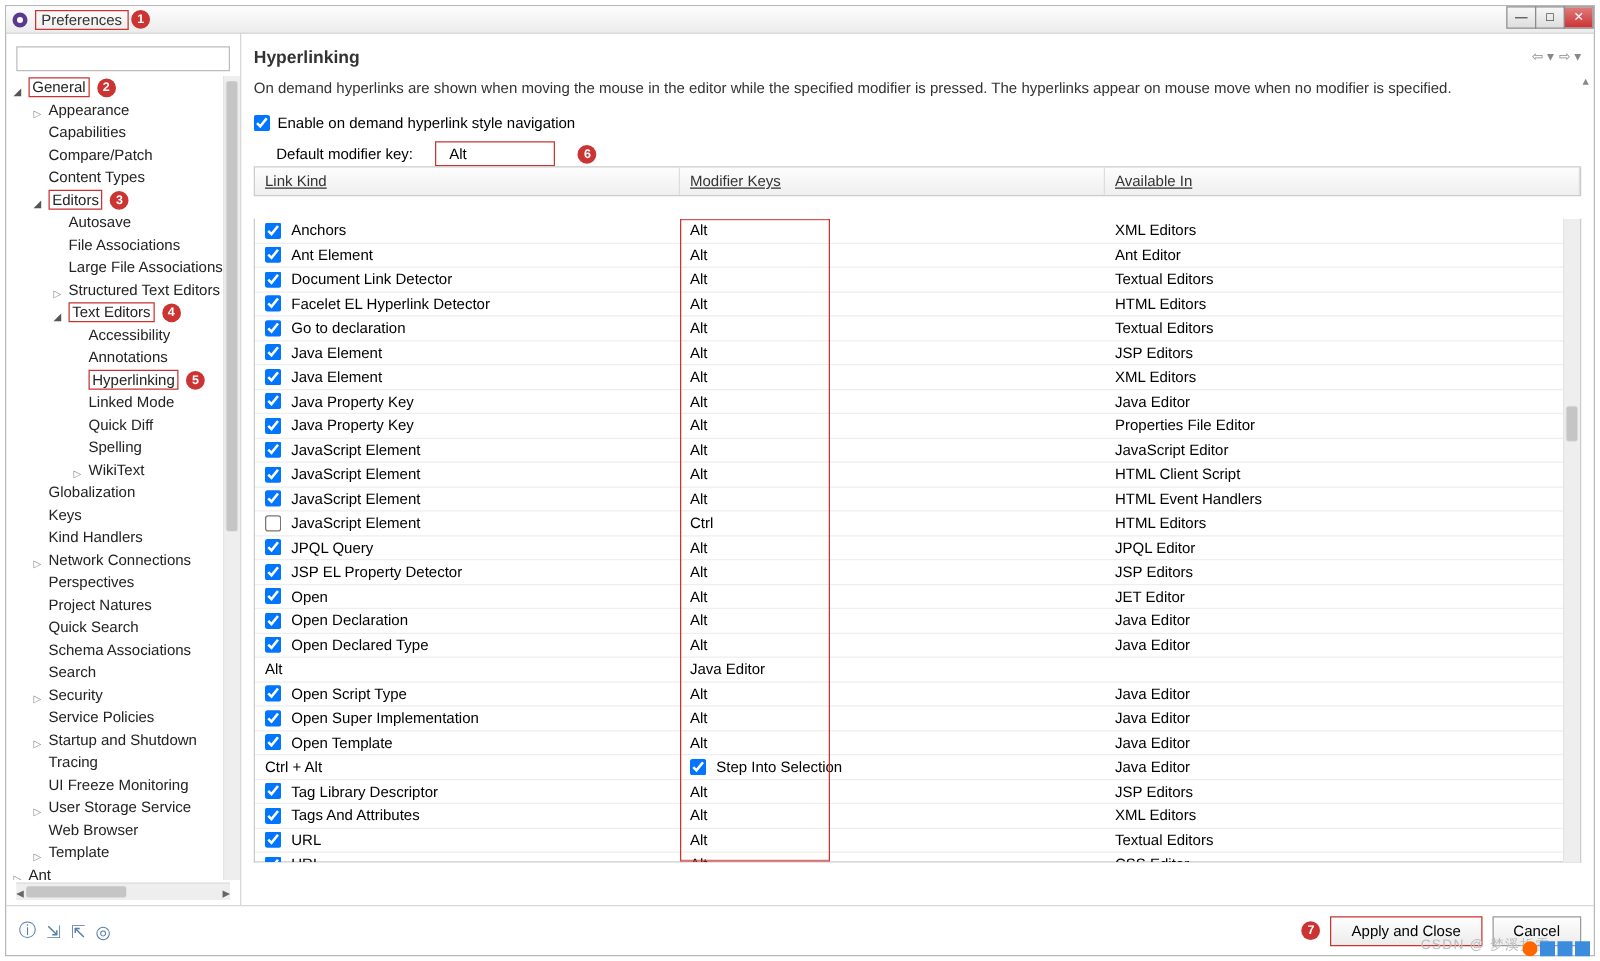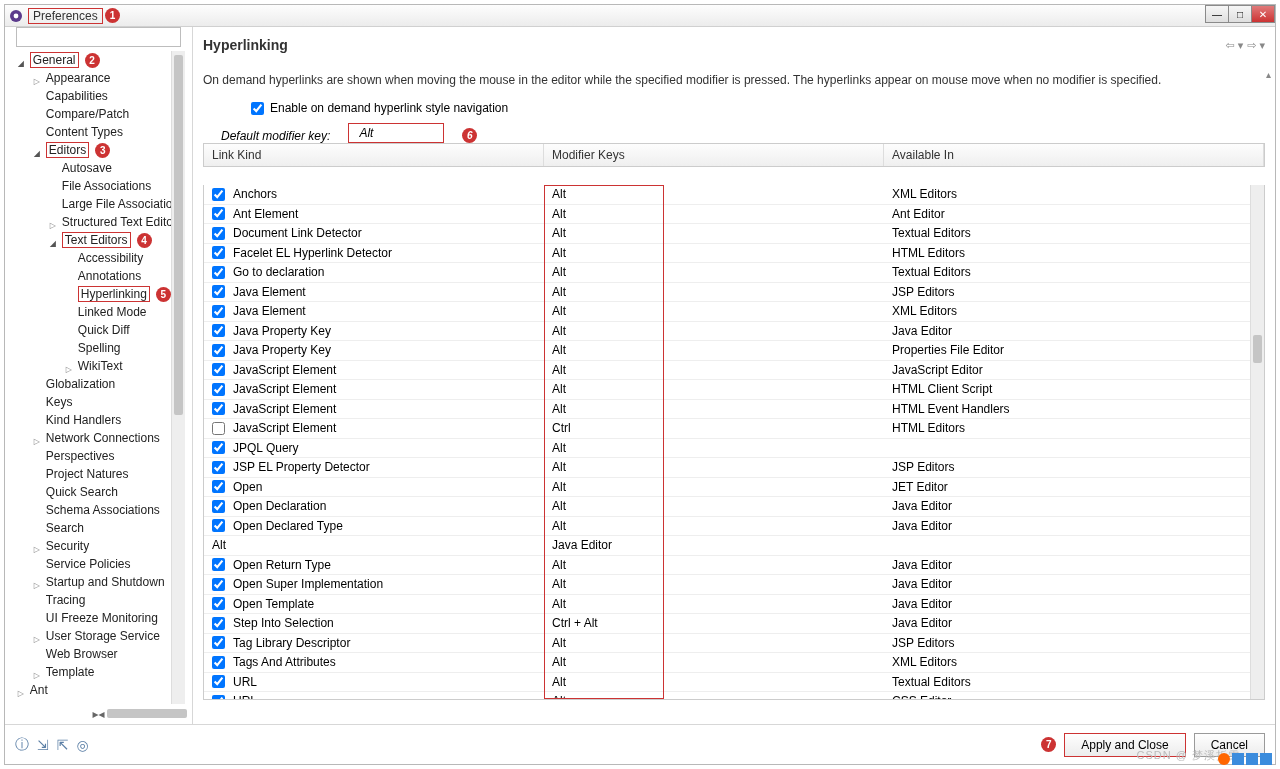--- a/index.html
+++ b/index.html
@@ -5,52 +5,52 @@
 * { box-sizing: border-box; margin: 0; padding: 0; font-family: "Segoe UI", Tahoma, sans-serif; font-size: 12px; }
 body { background: #fff; width: 1280px; height: 769px; overflow: hidden; position: relative; }
 .window { border: 1px solid #b8b8b8; position: absolute; top: 4px; left: 4px; right: 4px; bottom: 4px; background: #fff; display: flex; flex-direction: column; }
 .titlebar { background: linear-gradient(#fdfdfd,#ececec); border-bottom: 1px solid #d0d0d0; height: 22px; display: flex; align-items: center; padding-left: 4px; position: relative; }
 .titlebar .tico { width: 14px; height: 14px; margin-right: 5px; display: inline-flex; align-items:center; justify-content:center; }
 .title-text { border: 1.5px solid #c33; padding: 0 4px; color: #333; }
 .winctrls { position: absolute; right: 0; top: 0; display: flex; }
 .winbtn { width: 24px; height: 18px; border: 1px solid #8a8a8a; margin-left: -1px; background: linear-gradient(#f6f6f6,#dedede); display:flex; align-items:center; justify-content:center; font-size: 10px; }
 .winbtn.close { background: linear-gradient(#e07a7a,#c33); color: #fff; }
 .body { flex: 1; display: flex; min-height: 0; }
-.sidebar { width: 188px; border-right: 1px solid #d7d7d7; display: flex; flex-direction: column; padding-top: 0; align-items: center; }
+.sidebar { width: 188px; border-right: 1px solid #d7d7d7; display: flex; flex-direction: column; padding-top: 10px; }
 .filter { margin: 0 8px 4px 8px; border:1px solid #bdbdbd; height: 20px; padding: 0 4px; }
 .tree-wrap { flex: 1; overflow: hidden; position: relative; }
 .tree { overflow-y: auto; height: 100%; padding-left: 2px; }
 .tree-row { display:flex; align-items:center; height:18px; white-space:nowrap; color:#222; cursor: default; }
 .twisty { width: 10px; height: 10px; display:inline-block; margin-right:2px; }
 .twisty.open::before { content: "◢"; font-size: 8px; color:#555; display:inline-block; }
 .twisty.closed::before { content: "▷"; font-size: 8px; color:#888; display:inline-block; }
 .d0 { padding-left: 4px; } .d1 { padding-left: 20px; } .d2 { padding-left: 36px; } .d3 { padding-left: 52px; }
 .boxed { border: 1.5px solid #c33; padding: 0 2px; }
 .vscroll { position:absolute; right:0; top:0; width:14px; height:100%; background:#eee; border-left:1px solid #ddd; }
 .vscroll .thumb { position:absolute; left:2px; right:2px; top:4px; height: 360px; background:#c5c5c5; border-radius:2px; }
 .hscroll { height:14px; background:#eee; border-top:1px solid #ddd; position:relative; margin:2px 8px 4px 8px; }
 .hscroll .thumb { position:absolute; top:2px; bottom:2px; left:8px; width:80px; background:#c5c5c5; border-radius:2px; }
 .hscroll .arr { position:absolute; top:0; bottom:0; width:14px; display:flex; align-items:center; justify-content:center; color:#666; }
 .hscroll .arr.l { left:-4px; } .hscroll .arr.r { right:-4px; }
 .main { flex:1; display:flex; flex-direction:column; padding: 10px 10px 4px 10px; min-width:0; }
 .mhead { display:flex; align-items:center; }
 .mtitle { font-size: 14px; font-weight: bold; color:#333; }
 .navbtns { margin-left:auto; display:flex; gap:4px; color:#888; }
 .navbtns span { font-size: 11px; }
-.desc { margin-top: 20px; color:#333; position:relative; }
+.desc { margin-top: 10px; color:#333; position:relative; }
 .desc-scroll { position:absolute; right:-6px; top:-4px; font-size:10px; color:#888; }
 .opts { margin-top: 14px; }
-.chkrow { display:flex; align-items:center; gap:6px;margin-left:48px; }
+.chkrow { display:flex; align-items:center; gap:6px; }
 .chkrow input { width:13px; height:13px; }
-.modrow { display:flex; align-items:flex-end; margin-top:8px; gap:18px;font-style:italic; }
+.modrow { display:flex; align-items:center; margin-top:8px; gap:18px; }
 .modlbl { padding-left: 18px; }
 .modval { border: 1.5px solid #c33; padding: 2px 60px 2px 10px; min-width: 96px; background:#fff; }
 .table-wrap { margin-top: 18px; flex:1; border:1px solid #ccc; border-top:none; overflow:hidden; position:relative; }
 .thead { display:flex; background: linear-gradient(#fdfdfd,#efefef); border:1px solid #ccc; }
-.th { padding: 4px 8px; border-right: 1px solid #ddd; color:#333; }
+.th { padding: 4px 8px; border-right: 1px solid #ddd; color:#333;text-decoration:underline; }
 .c1 { width: 340px; } .c2 { width: 340px; } .c3 { flex:1; }
 .c2box { position:absolute; pointer-events:none; border:1.5px solid #c33; top:0; bottom:0; left:340px; width:120px; }
 .tbody { overflow:auto; max-height: 514px; }
 .tr { display:flex; border-bottom:1px solid #eee; align-items:center; height:19.5px; }
 .td { padding: 0 8px; }
 .td.c1 { display:flex; align-items:center; gap:8px; }
 .td.c1 input { width:13px; height:13px; }
 .tbl-vscroll { position:absolute; right:0; top:0; width:14px; bottom:0; background:#eee; border-left:1px solid #ddd; }
 .tbl-vscroll .thumb { position:absolute; left:2px; right:2px; top:150px; height:28px; background:#c5c5c5; border-radius:2px; }
 .footer { border-top:1px solid #d7d7d7; height: 40px; display:flex; align-items:center; padding: 0 10px; gap:8px; }
@@ -384,20 +384,21 @@
                 </div>
                 <div class="td c2">Ctrl</div>
                 <div class="td c3">HTML Editors</div>
               </div>
               <div class="tr">
                 <div class="td c1">
                   <input type="checkbox" checked="" style="">
                   <span>JPQL Query</span>
                 </div>
                 <div class="td c2">Alt</div>
+                <div class="td c3">JPQL Editor</div>
               </div>
               <div class="tr">
                 <div class="td c1">
                   <input type="checkbox" checked="" style="">
                   <span>JSP EL Property Detector</span>
                 </div>
                 <div class="td c2">Alt</div>
                 <div class="td c3">JSP Editors</div>
               </div>
               <div class="tr">
@@ -424,21 +425,21 @@
                 <div class="td c2">Alt</div>
                 <div class="td c3">Java Editor</div>
               </div>
               <div class="tr">
                 <div class="td c2">Alt</div>
                 <div class="td c3">Java Editor</div>
               </div>
               <div class="tr">
                 <div class="td c1">
                   <input type="checkbox" checked="" style="">
-                  <span>Open Return Type</span>
+                  <span>Open Script Type</span>
                 </div>
                 <div class="td c2">Alt</div>
                 <div class="td c3">Java Editor</div>
               </div>
               <div class="tr">
                 <div class="td c1">
                   <input type="checkbox" checked="" style="">
                   <span>Open Super Implementation</span>
                 </div>
                 <div class="td c2">Alt</div>
@@ -446,25 +447,25 @@
               </div>
               <div class="tr">
                 <div class="td c1">
                   <input type="checkbox" checked="" style="">
                   <span>Open Template</span>
                 </div>
                 <div class="td c2">Alt</div>
                 <div class="td c3">Java Editor</div>
               </div>
               <div class="tr">
+                <div class="td c2">Ctrl + Alt</div>
                 <div class="td c1">
                   <input type="checkbox" checked="" style="">
                   <span>Step Into Selection</span>
                 </div>
-                <div class="td c2">Ctrl + Alt</div>
                 <div class="td c3">Java Editor</div>
               </div>
               <div class="tr">
                 <div class="td c1">
                   <input type="checkbox" checked="" style="">
                   <span>Tag Library Descriptor</span>
                 </div>
                 <div class="td c2">Alt</div>
                 <div class="td c3">JSP Editors</div>
               </div>

